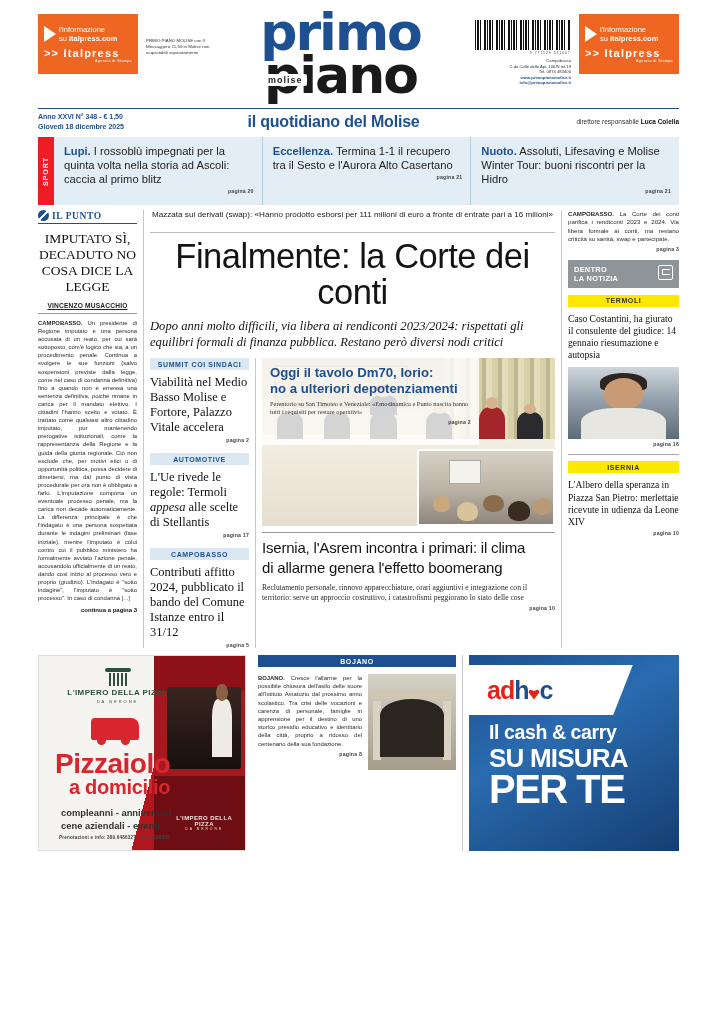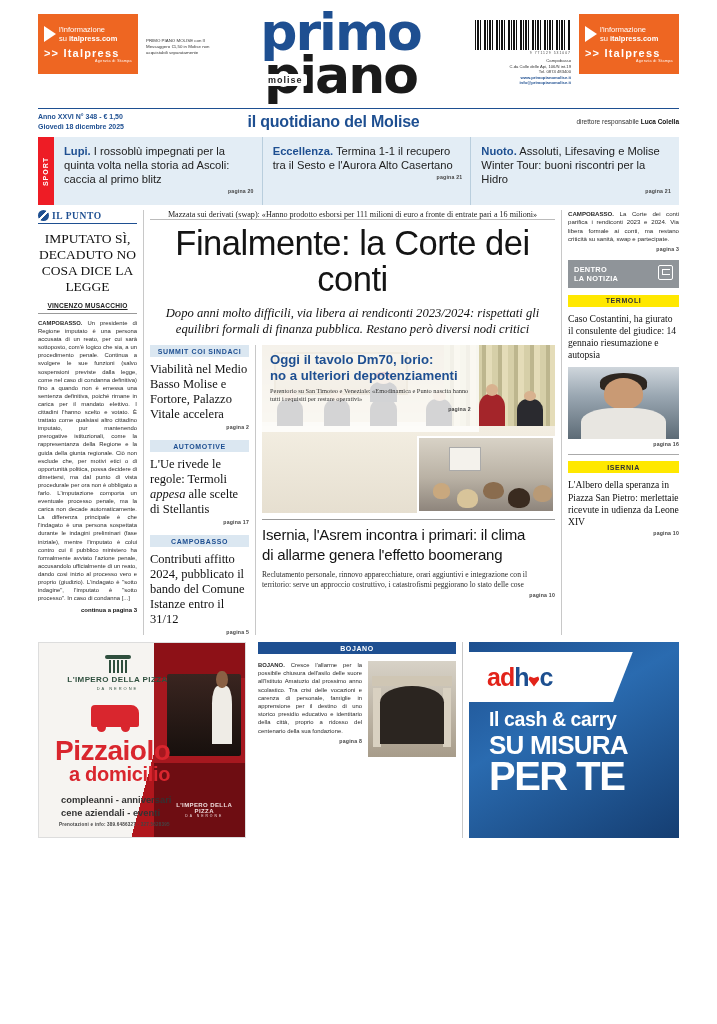--- a/index.html
+++ b/index.html
@@ -84,26 +84,26 @@
 
   
   .chip { background: #dbe7f1; color: #1e4f91; font-size: 7px; font-weight: 700; letter-spacing: .6px;
     text-align: center; padding: 2.5px 0; }
   .chip.yellow { background: #ffe800; color: #333; }
   .chip.blue-solid { background: #1e4f91; color: #fff; }
   .brief-title { font-family: "Liberation Serif", serif; font-size: 12.5px; line-height: 15px; margin-top: 5px; color: #111; }
   .brief-title i { font-style: italic; }
 
   
-  .kicker { font-family: Liberation Serif, serif; font-size: 8.1px; color: #222; border-bottom: 1px solid #bbb;
-    padding-bottom: 0; text-align: center; }
+  .kicker { font-family: Liberation Sans, sans-serif; font-size: 8.1px; color: #222; border-bottom: 1px solid #bbb;
+    padding-bottom: 13px; text-align: center; }
   .headline { font-size: 34.5px; line-height: 36px; font-weight: 400; text-align: center; color: #141414;
     margin-top: 5px; letter-spacing: -.5px; }
   .standfirst { font-family: "Liberation Serif", serif; font-style: italic; font-size: 12.6px; line-height: 16px;
-    text-align: center; color: #111; margin-top: 8px; padding-bottom: 6px; }
+    color: #111; margin-top: 8px; padding-bottom: 6px; }
 
   .mid-grid { display: flex; margin-top: 2px; }
   .mid-left { width: 106px; flex: none; padding-right: 6px; border-right: 1px solid #c8c8c8; }
   .mid-center { flex: 1; padding-left: 6px; }
 
   .photo-block { position: relative; width: 100%; height: 168px; overflow: hidden; }
   .photo-bg { position: absolute; inset: 0; background:
      linear-gradient(180deg,#c7b79a 0%, #d8cbb0 28%, #efe8da 45%, #f7f3ea 100%); }
   .court-wall { position: absolute; left: 0; top: 0; width: 62%; height: 46%;
      background: linear-gradient(180deg,#cdbb98,#e3d7bb); }

